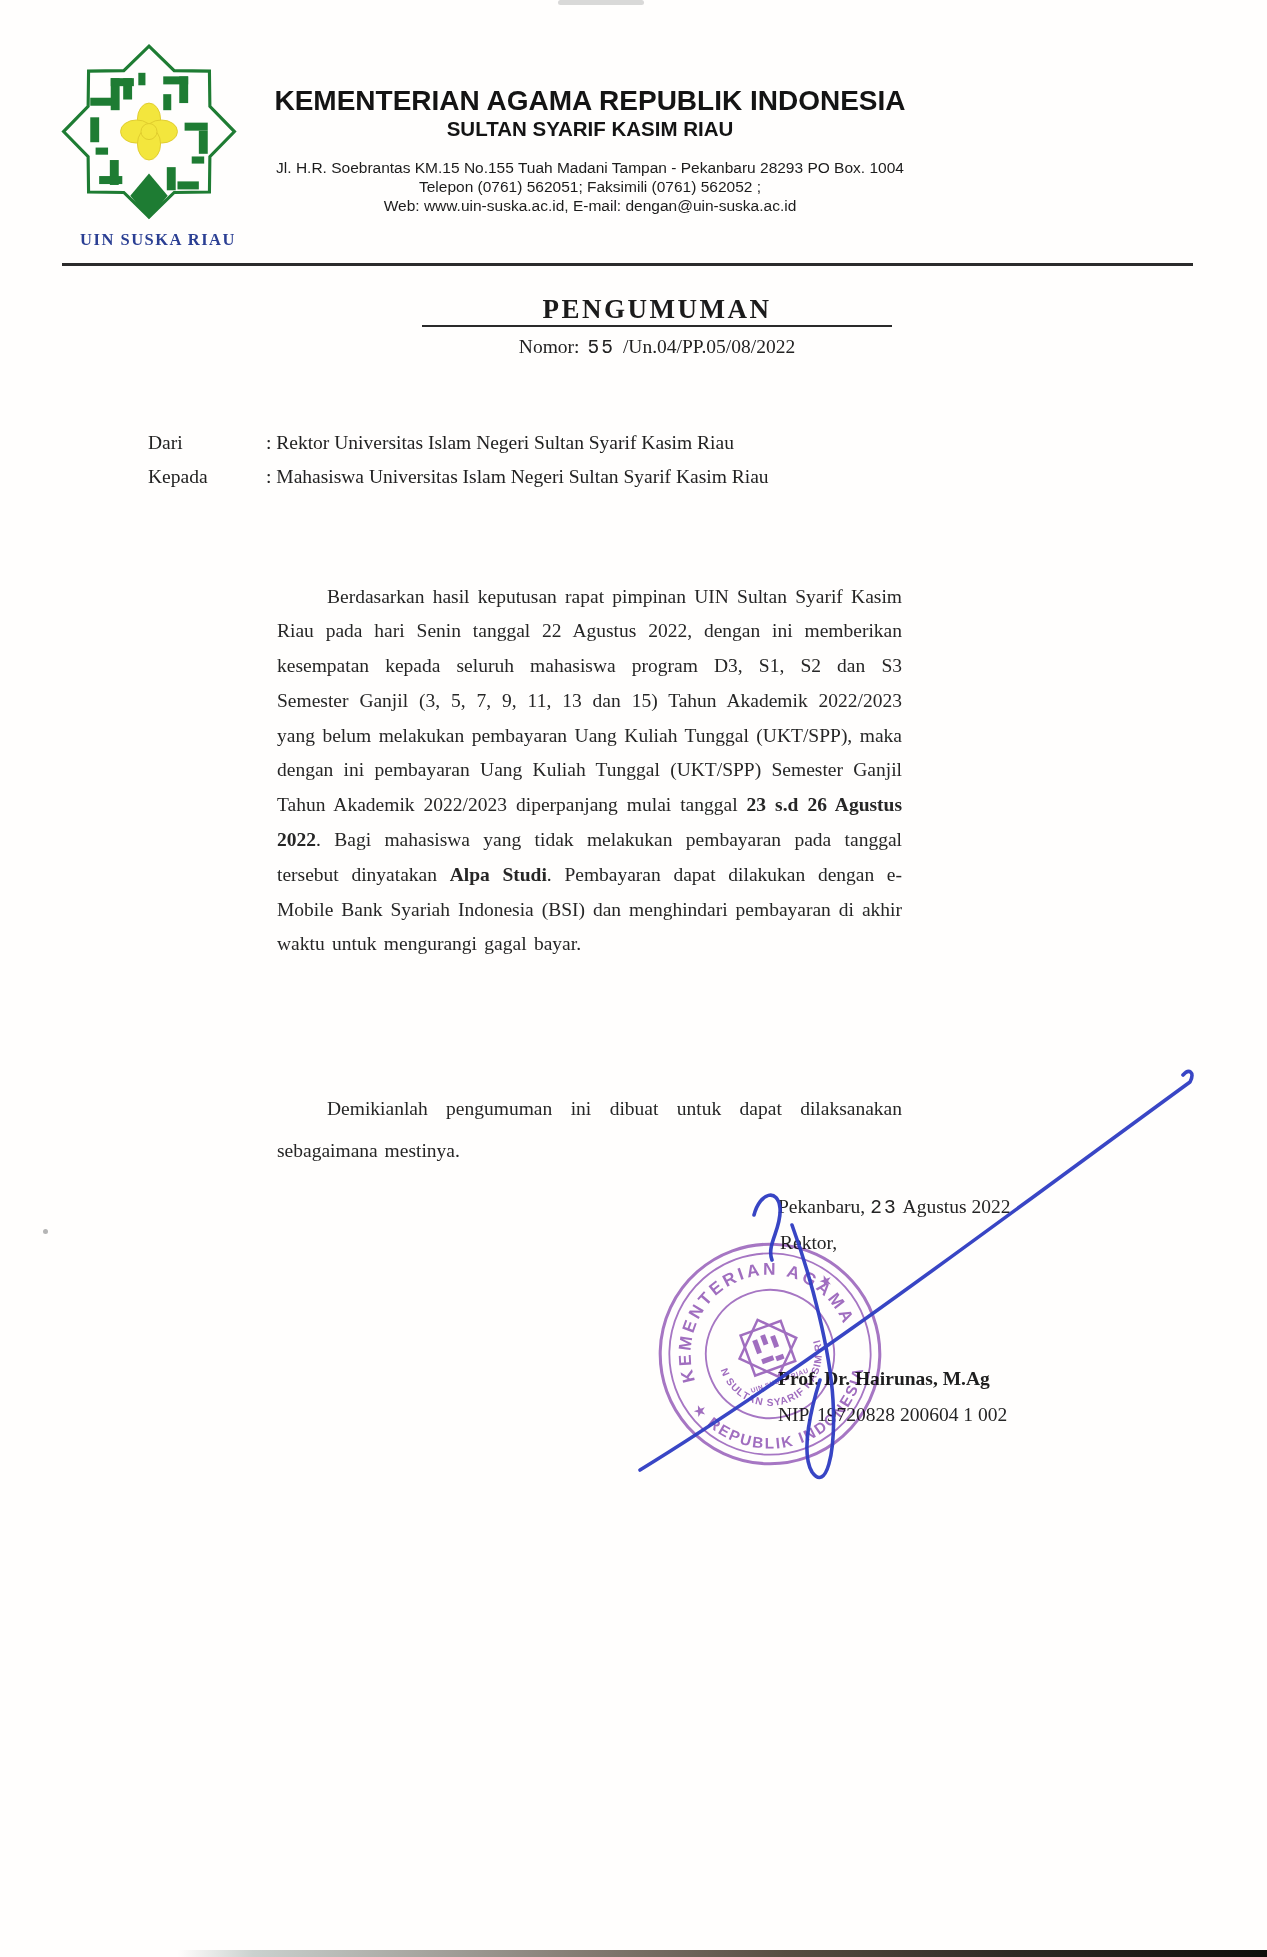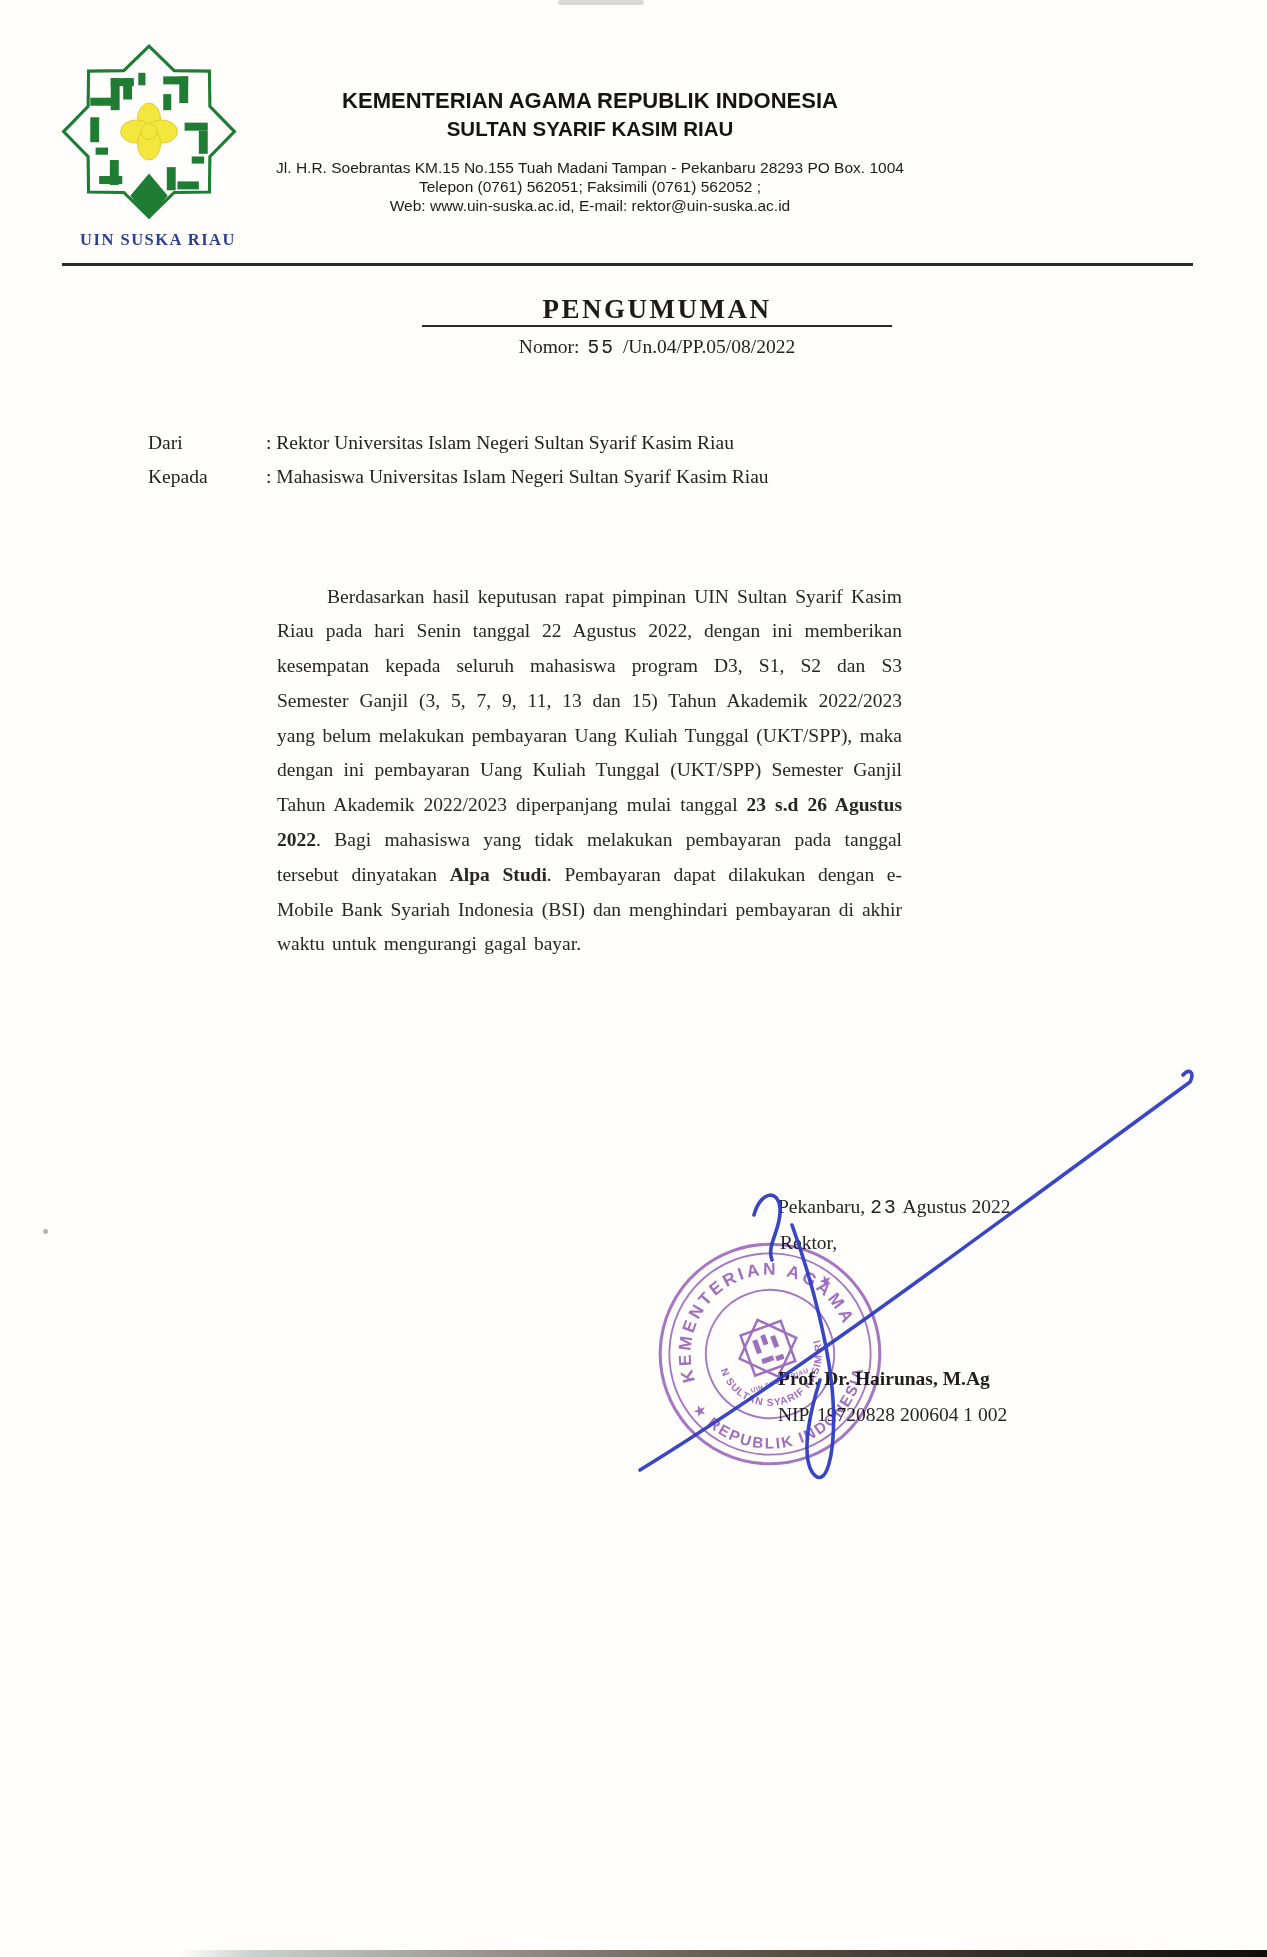--- a/index.html
+++ b/index.html
@@ -11,21 +11,21 @@
   .abs{position:absolute;}
 
   
   .logo-wrap{left:60px;top:38px;width:178px;height:196px;}
   .logo-caption{
     left:78px;top:230px;width:160px;text-align:center;
     font-size:16.5px;letter-spacing:1.5px;color:#2b3f93;font-weight:bold;
   }
   .head-block{left:240px;top:86px;width:700px;text-align:center;
     font-family:"Liberation Sans","DejaVu Sans",sans-serif;color:#141414;}
-  .head-ministry{font-size:22px;font-weight:bold;line-height:30px;}
+  .head-ministry{font-size:28px;font-weight:bold;line-height:30px;}
   .head-univ{font-size:20.5px;font-weight:bold;line-height:26px;}
   .head-addr{font-size:15.5px;line-height:19px;color:#1c1c1c;}
   .head-rule{left:62px;top:263px;width:1131px;height:3px;background:#2b2b2b;}
 
   
   .doc-title-box{left:422px;top:294px;width:470px;text-align:center;
     border-bottom:2px solid #2a2a2a;}
   .doc-title{font-size:27px;font-weight:bold;letter-spacing:2.5px;color:#1b1b1b;}
   .doc-number{left:422px;top:336px;width:470px;text-align:center;font-size:19.5px;color:#222;}
   .inserted-number{font-family:Liberation Mono, monospace;letter-spacing:2px;margin:0 8px;}
@@ -98,21 +98,21 @@
       <polygon points="100,198 121,172 100,147 79,172" fill="#1e7c33"></polygon>
     </svg>
   </div>
   <div class="abs logo-caption">UIN SUSKA RIAU</div>
 
   <div class="abs head-block">
     <div class="head-ministry">KEMENTERIAN AGAMA REPUBLIK INDONESIA</div>
     <div class="head-univ">SULTAN SYARIF KASIM RIAU</div>
     <div class="head-addr" style="margin-top:16px">Jl. H.R. Soebrantas KM.15 No.155 Tuah Madani Tampan - Pekanbaru 28293 PO Box. 1004</div>
     <div class="head-addr">Telepon (0761) 562051; Faksimili (0761) 562052 ;</div>
-    <div class="head-addr">Web: www.uin-suska.ac.id, E-mail: rektor@uin-suska.ac.id</div>
+    <div class="head-addr">Web: www.uin-suska.ac.id, E-mail: dengan@uin-suska.ac.id</div>
   </div>
   <div class="abs head-rule"></div>
 
   <div class="abs doc-title-box">
     <span class="doc-title">PENGUMUMAN</span>
   </div>
   <div class="abs doc-number">
     <span>Nomor:</span><span class="inserted-number">55</span><span>/Un.04/PP.05/08/2022</span>
   </div>
 
@@ -122,20 +122,21 @@
       <span class="meta-value">: Rektor Universitas Islam Negeri Sultan Syarif Kasim Riau</span>
     </div>
     <div class="meta-row">
       <span class="meta-label">Kepada</span>
       <span class="meta-value">: Mahasiswa Universitas Islam Negeri Sultan Syarif Kasim Riau</span>
     </div>
   </div>
 
   <p class="abs para1"><span>Berdasarkan hasil keputusan rapat pimpinan UIN Sultan Syarif Kasim Riau pada hari Senin tanggal 22 Agustus 2022, dengan ini memberikan kesempatan kepada seluruh mahasiswa program D3, S1, S2 dan S3 Semester Ganjil (3, 5, 7, 9, 11, 13 dan 15) Tahun Akademik 2022/2023 yang belum melakukan pembayaran Uang Kuliah Tunggal (UKT/SPP), maka dengan ini pembayaran Uang Kuliah Tunggal (UKT/SPP) Semester Ganjil Tahun Akademik 2022/2023 diperpanjang mulai tanggal </span><b>23 s.d 26 Agustus 2022</b><span>. Bagi mahasiswa yang tidak melakukan pembayaran pada tanggal tersebut dinyatakan </span><b>Alpa Studi</b><span>. Pembayaran dapat dilakukan dengan e-Mobile Bank Syariah Indonesia (BSI) dan menghindari pembayaran di akhir waktu untuk mengurangi gagal bayar.</span></p>
 
+  <p class="abs para2">Demikianlah pengumuman ini dibuat untuk dapat dilaksanakan sebagaimana mestinya.</p>
 
   <div class="abs sig-place">
     <span>Pekanbaru,</span><span class="inserted-number">23</span><span>Agustus 2022</span>
   </div>
   <div class="abs sig-role">Rektor,</div>
   <div class="abs sig-name">Prof. Dr. Hairunas, M.Ag</div>
   <div class="abs sig-nip">NIP. 19720828 200604 1 002</div>
 
   <div class="abs stamp-wrap">
     <svg viewBox="-120 -120 240 240" width="244" height="244">

